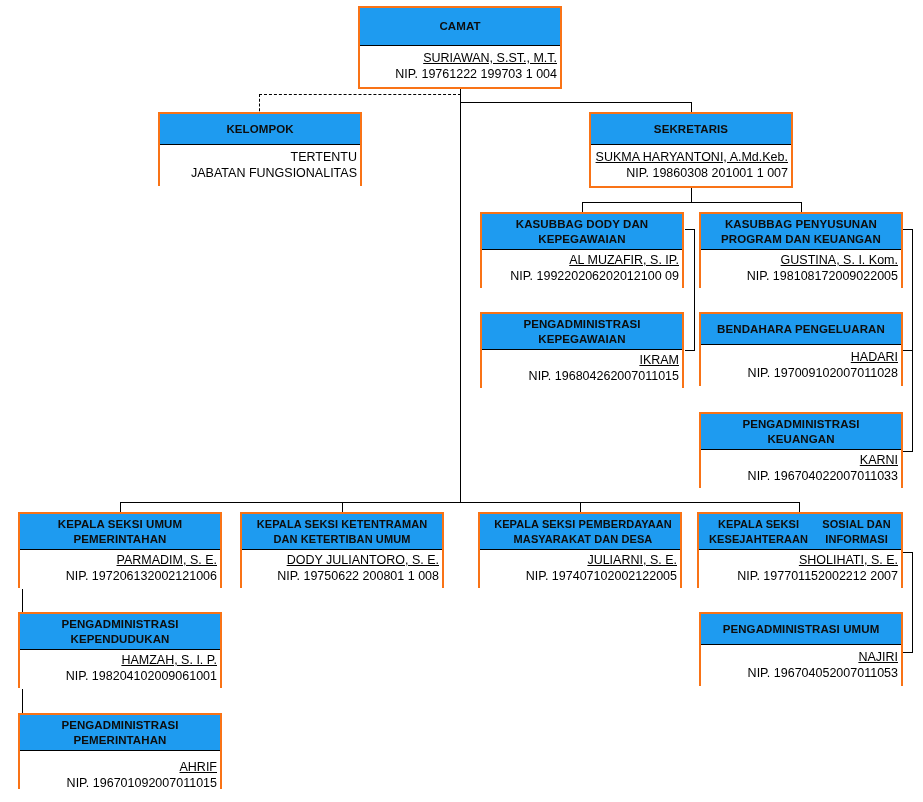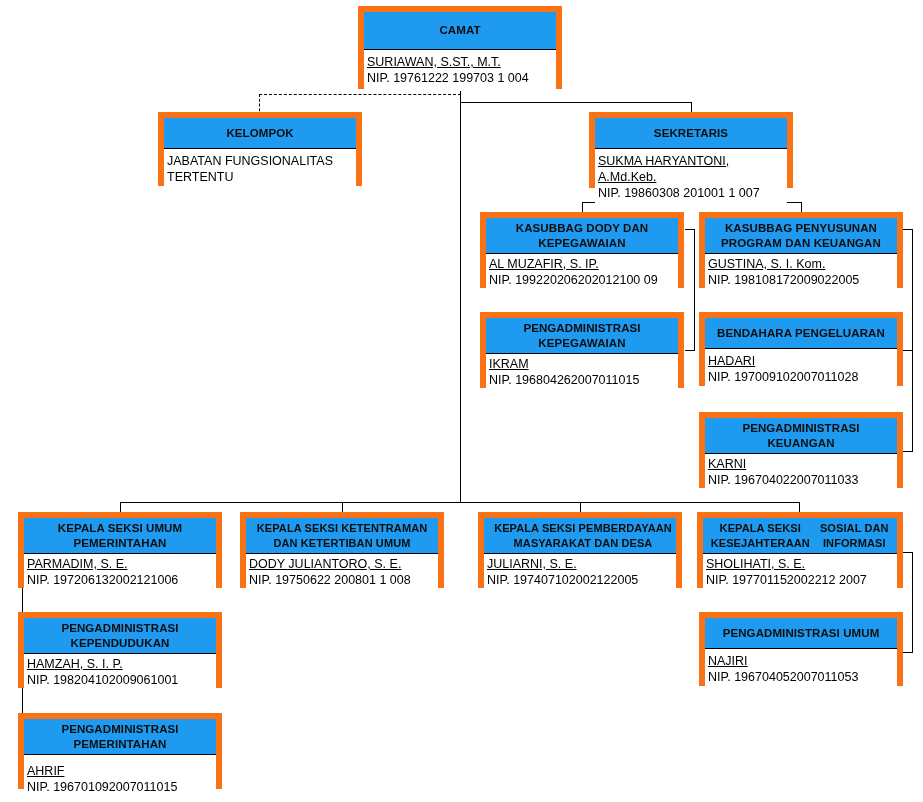--- a/index.html
+++ b/index.html
@@ -12,21 +12,21 @@
     width:923px;
     height:802px;
     background:#ffffff;
     overflow:hidden;
   }
 
   
   .node{
     position:absolute;
     box-sizing:border-box;
-    border:6px solid #f97316;
+    border:2px solid #f97316;
     background:#ffffff;
     z-index:5;
   }
   .node .title{
     box-sizing:border-box;
     background:#1E9BF0;
     border-bottom:1px solid #000000;
     color:#0d0d0d;
     font-weight:bold;
     font-size:11.5px;
@@ -34,21 +34,21 @@
     text-align:center;
     display:flex;
     align-items:center;
     justify-content:center;
     padding:2px 3px;
     letter-spacing:.1px;
   }
   .node .body{
     box-sizing:border-box;
     padding:4px 3px 5px 3px;
-    text-align:left;
+    text-align:right;
     background:#ffffff;
   }
   .node .person{
     font-size:12.5px;
     line-height:16px;
     color:#000000;
     text-decoration:underline;
     display:block;
   }
   .node .nip{
@@ -126,22 +126,22 @@
     <div class="title" style="height:38px;">CAMAT</div>
     <div class="body">
       <span class="person">SURIAWAN, S.ST., M.T.</span>
       <span class="nip">NIP. 19761222 199703 1 004</span>
     </div>
   </div>
 
   <div class="node" style="left:158px; top:112px; width:204px; height:74px;">
     <div class="title" style="height:31px;">KELOMPOK</div>
     <div class="body">
+      <span class="nip">TERTENTU</span>
       <span class="nip">JABATAN FUNGSIONALITAS</span>
-      <span class="nip">TERTENTU</span>
     </div>
   </div>
 
   <div class="node" style="left:589px; top:112px; width:204px; height:76px;">
     <div class="title" style="height:31px;">SEKRETARIS</div>
     <div class="body">
       <span class="person">SUKMA HARYANTONI, A.Md.Keb.</span>
       <span class="nip">NIP. 19860308 201001 1 007</span>
     </div>
   </div>

